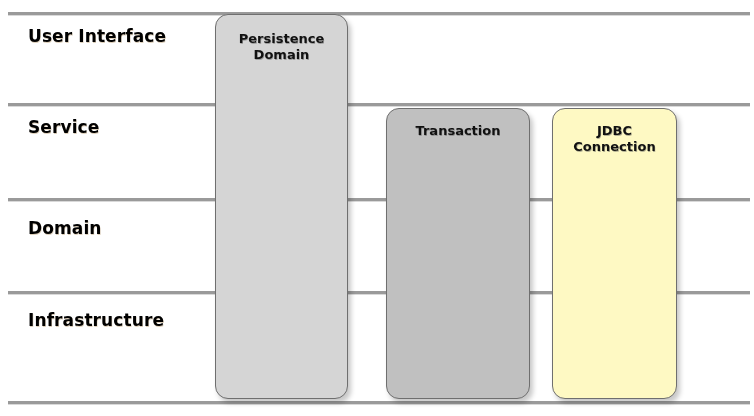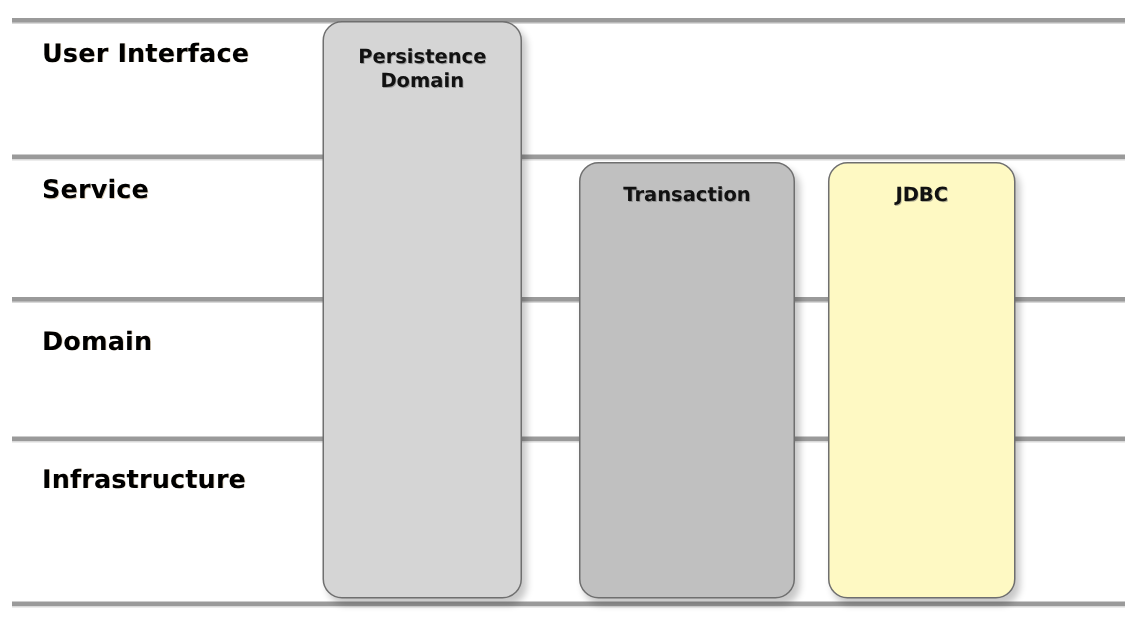--- a/index.html
+++ b/index.html
@@ -82,20 +82,21 @@
 
   <div class="component-box" style="left:386px; top:108px; width:144px; height:291px; background:#c0c0c0;">
     <div class="component-label" style="top:14px;">
       <span>Transaction</span>
     </div>
   </div>
 
   <div class="component-box" style="left:552px; top:108px; width:125px; height:291px; background:#fef9c3;">
     <div class="component-label" style="top:14px;">
       <span>JDBC</span><br>
+      <span>Connection</span>
     </div>
   </div>
 
   <div class="layer-label" style="top:26px;">User Interface</div>
   <div class="layer-label" style="top:117px;">Service</div>
   <div class="layer-label" style="top:218px;">Domain</div>
   <div class="layer-label" style="top:310px;">Infrastructure</div>
 
 </div>
 

